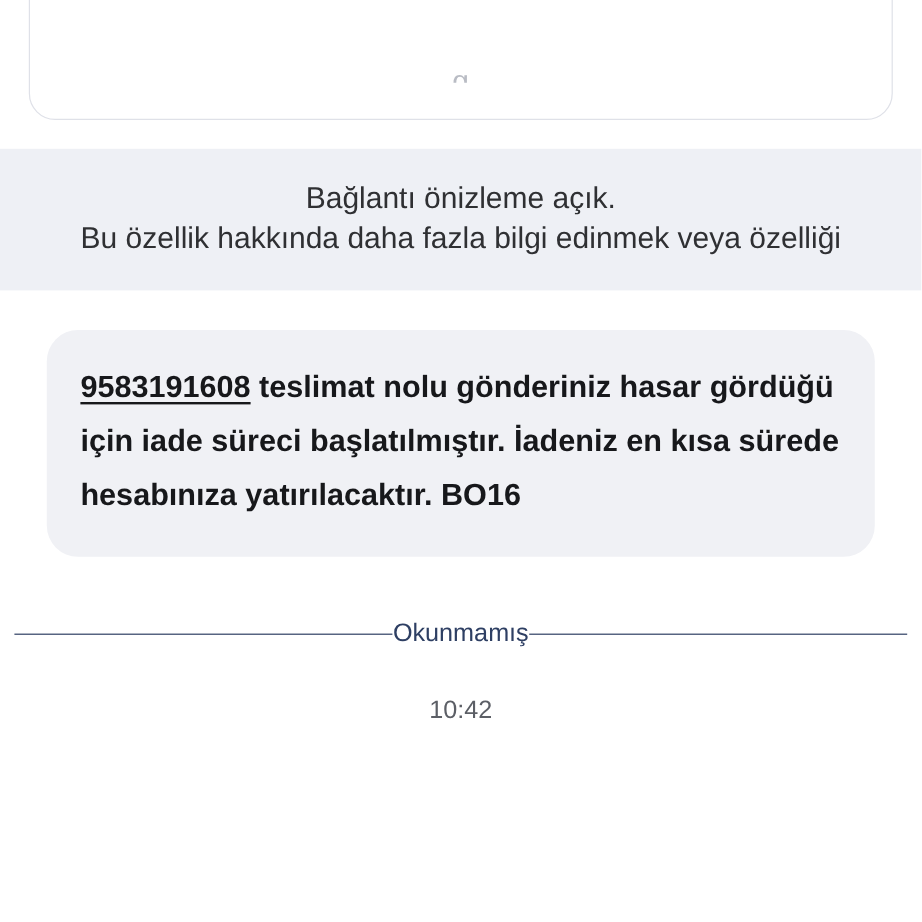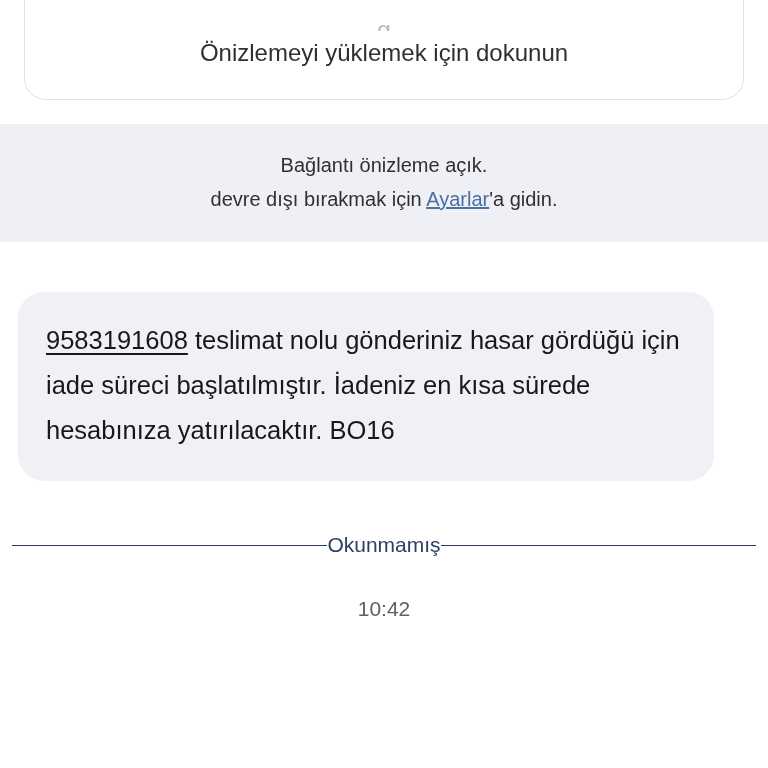--- a/index.html
+++ b/index.html
@@ -52,21 +52,21 @@
     line-height: 32px;
     margin-top: 6px;
   }
 
   
   .info-banner {
     margin-top: 24px;
     background: #eef0f5;
     padding: 24px 30px 26px 30px;
     text-align: center;
-    font-size: 20px;
+    font-size: 25px;
     line-height: 34px;
     color: #2f3033;
   }
   .info-banner .line {
     display: block;
   }
   .settings-link {
     color: #4a6fa5;
     text-decoration: underline;
     cursor: pointer;
@@ -75,22 +75,23 @@
   
   .msg-timestamp {
     text-align: center;
     font-size: 20px;
     color: #5c5f66;
     margin-top: 62px;
   }
 
   
   .bubble-wrap {
-    padding: 0 18px;
-    margin-top: 50px;
+    padding: 0 39px;
+    margin-top: 33px;
+    font-weight: bold;
   }
   .bubble {
     background: #f0f1f5;
     border-radius: 26px;
     padding: 26px 28px 28px 28px;
     font-size: 25.5px;
     line-height: 45px;
     color: #17181b;
     max-width: 640px;
   }
@@ -124,26 +125,25 @@
     margin-top: 40px;
   }
 </style>
 </head>
 <body>
 
 <div class="screen">
 
   <div class="preview-card">
     <div class="preview-title">g</div>
-    <div class="preview-sub">Önizlemeyi yüklemek için dokunun</div>
   </div>
 
   <div class="info-banner">
     <span class="line">Bağlantı önizleme açık.</span>
-    <span class="line"><span>devre dışı bırakmak için </span><span class="settings-link">Ayarlar</span><span>'a gidin.</span></span>
+    <span class="line">Bu özellik hakkında daha fazla bilgi edinmek veya özelliği</span>
   </div>
 
 
   <div class="bubble-wrap">
     <div class="bubble">
       <span class="tracking-no">9583191608</span><span> teslimat nolu gönderiniz hasar gördüğü için iade süreci başlatılmıştır. İadeniz en kısa sürede hesabınıza yatırılacaktır. BO16</span>
     </div>
   </div>
 
   <div class="unread-divider">

